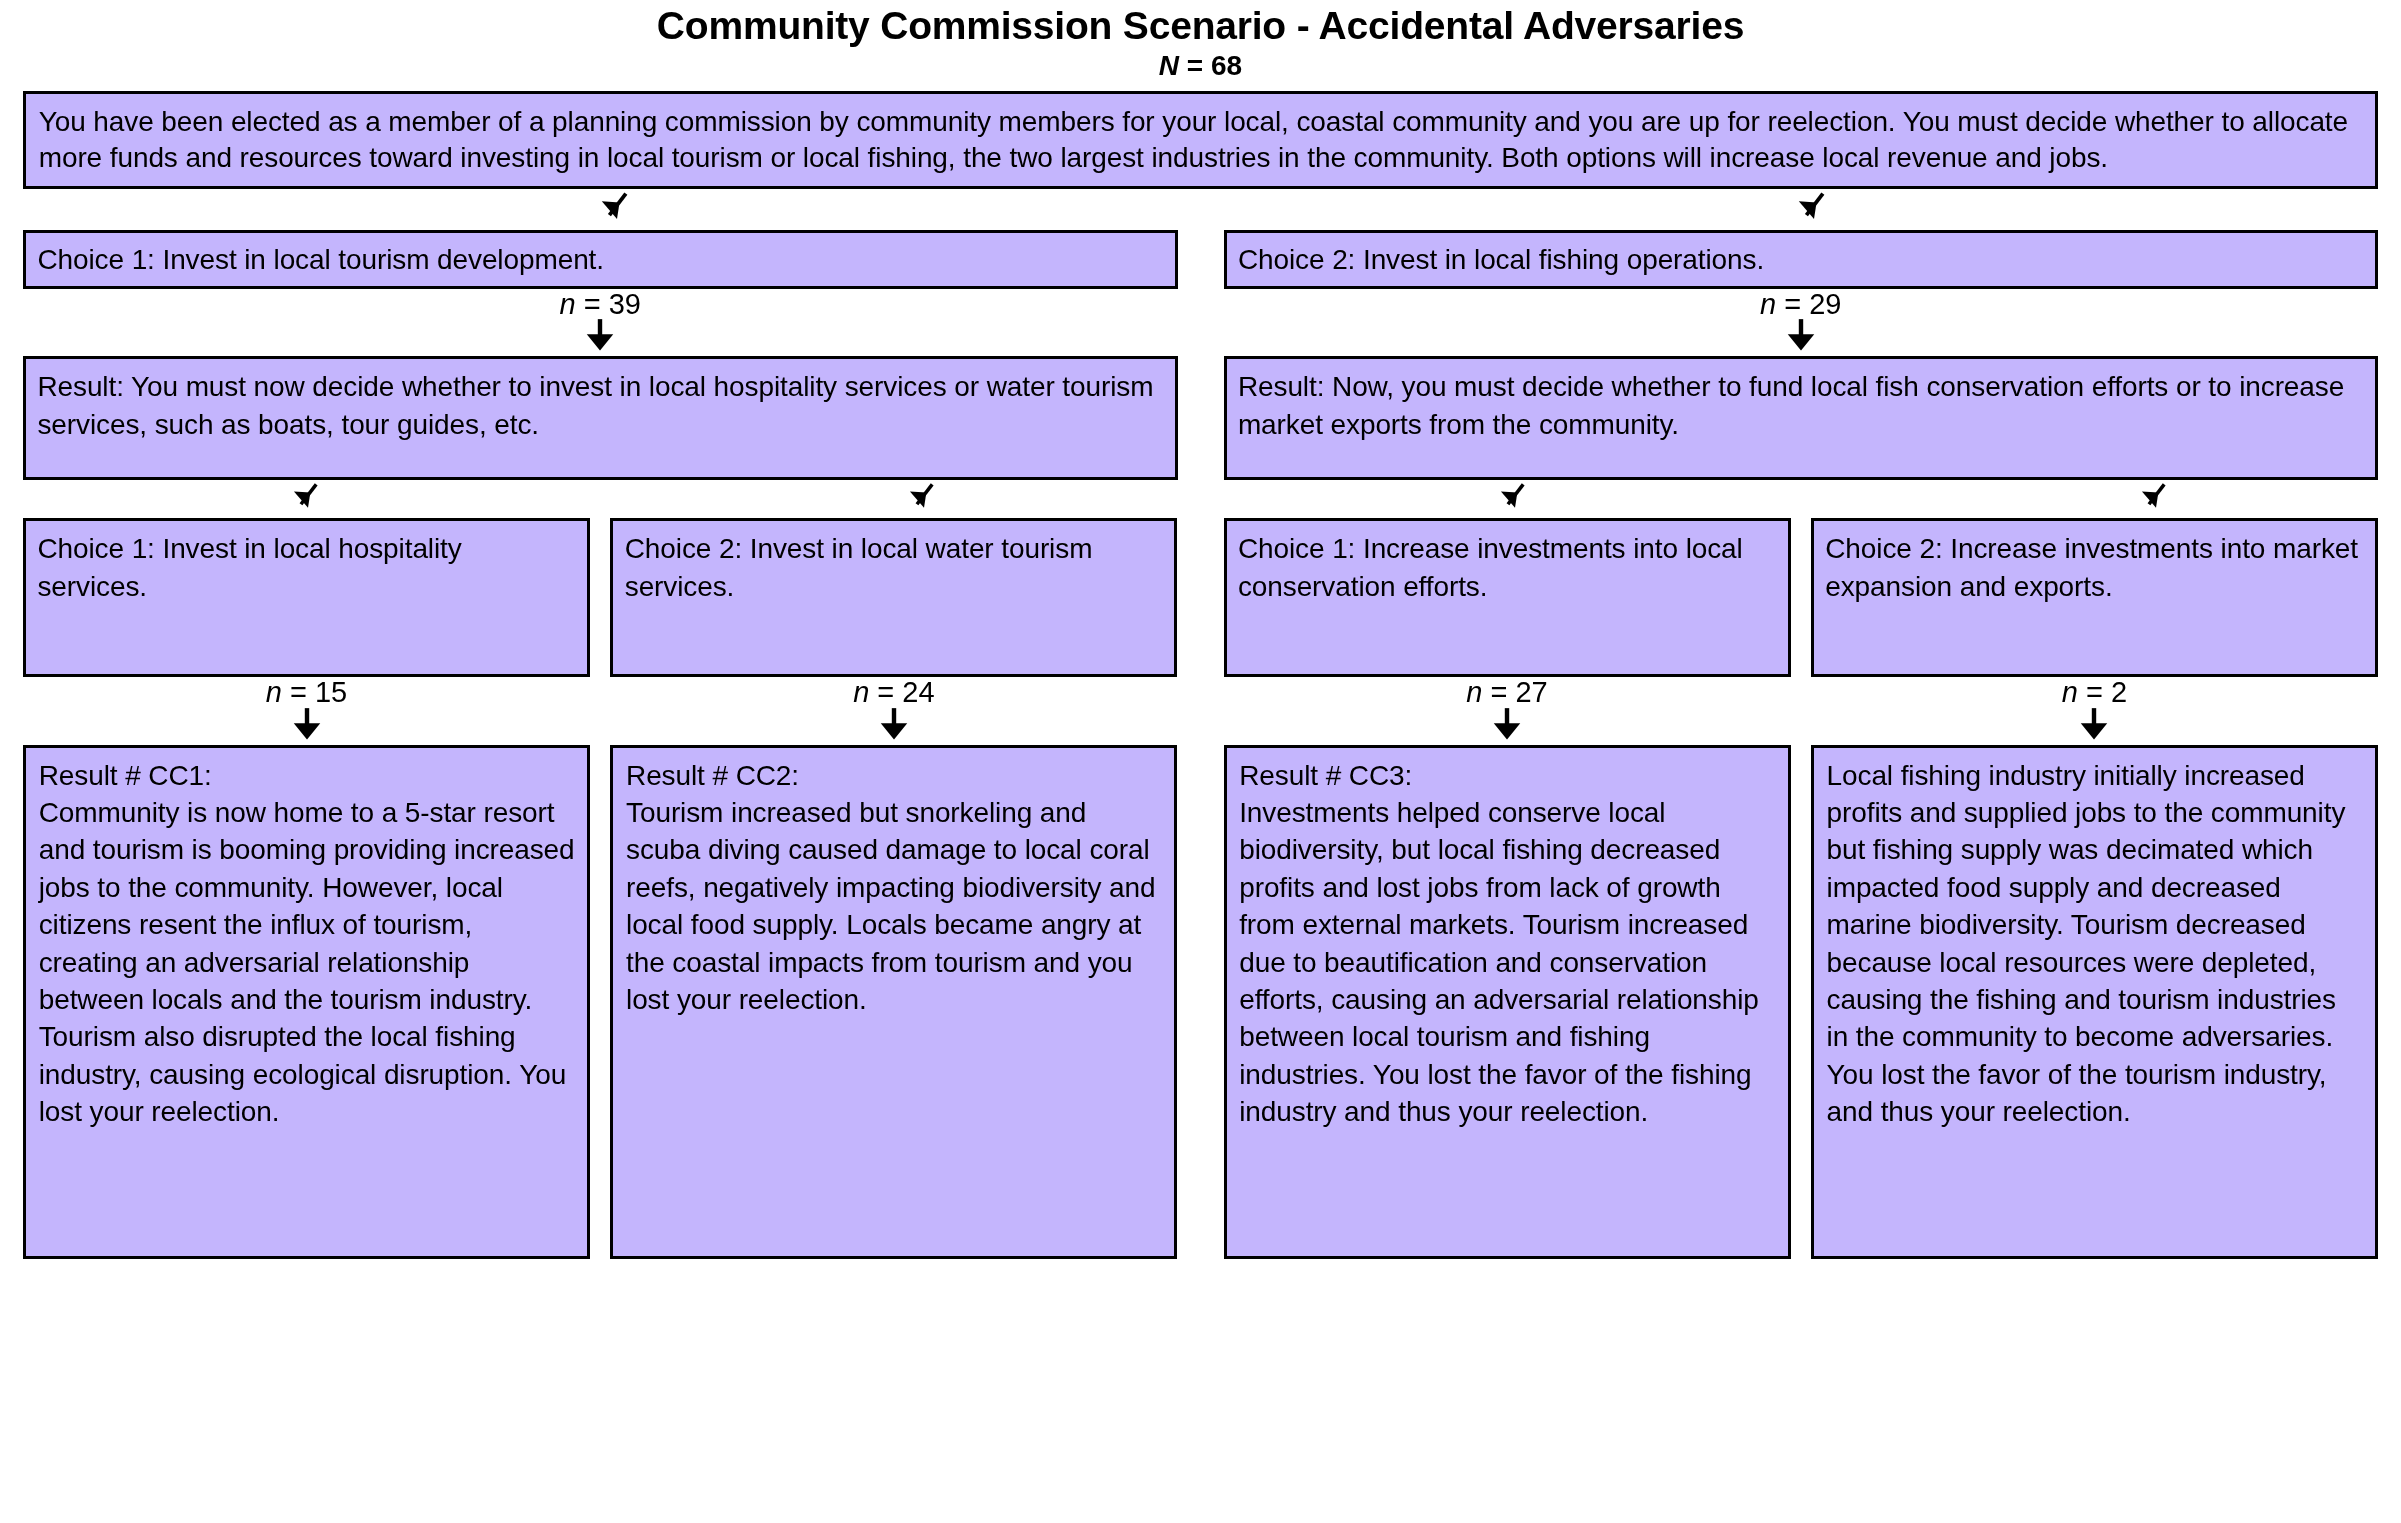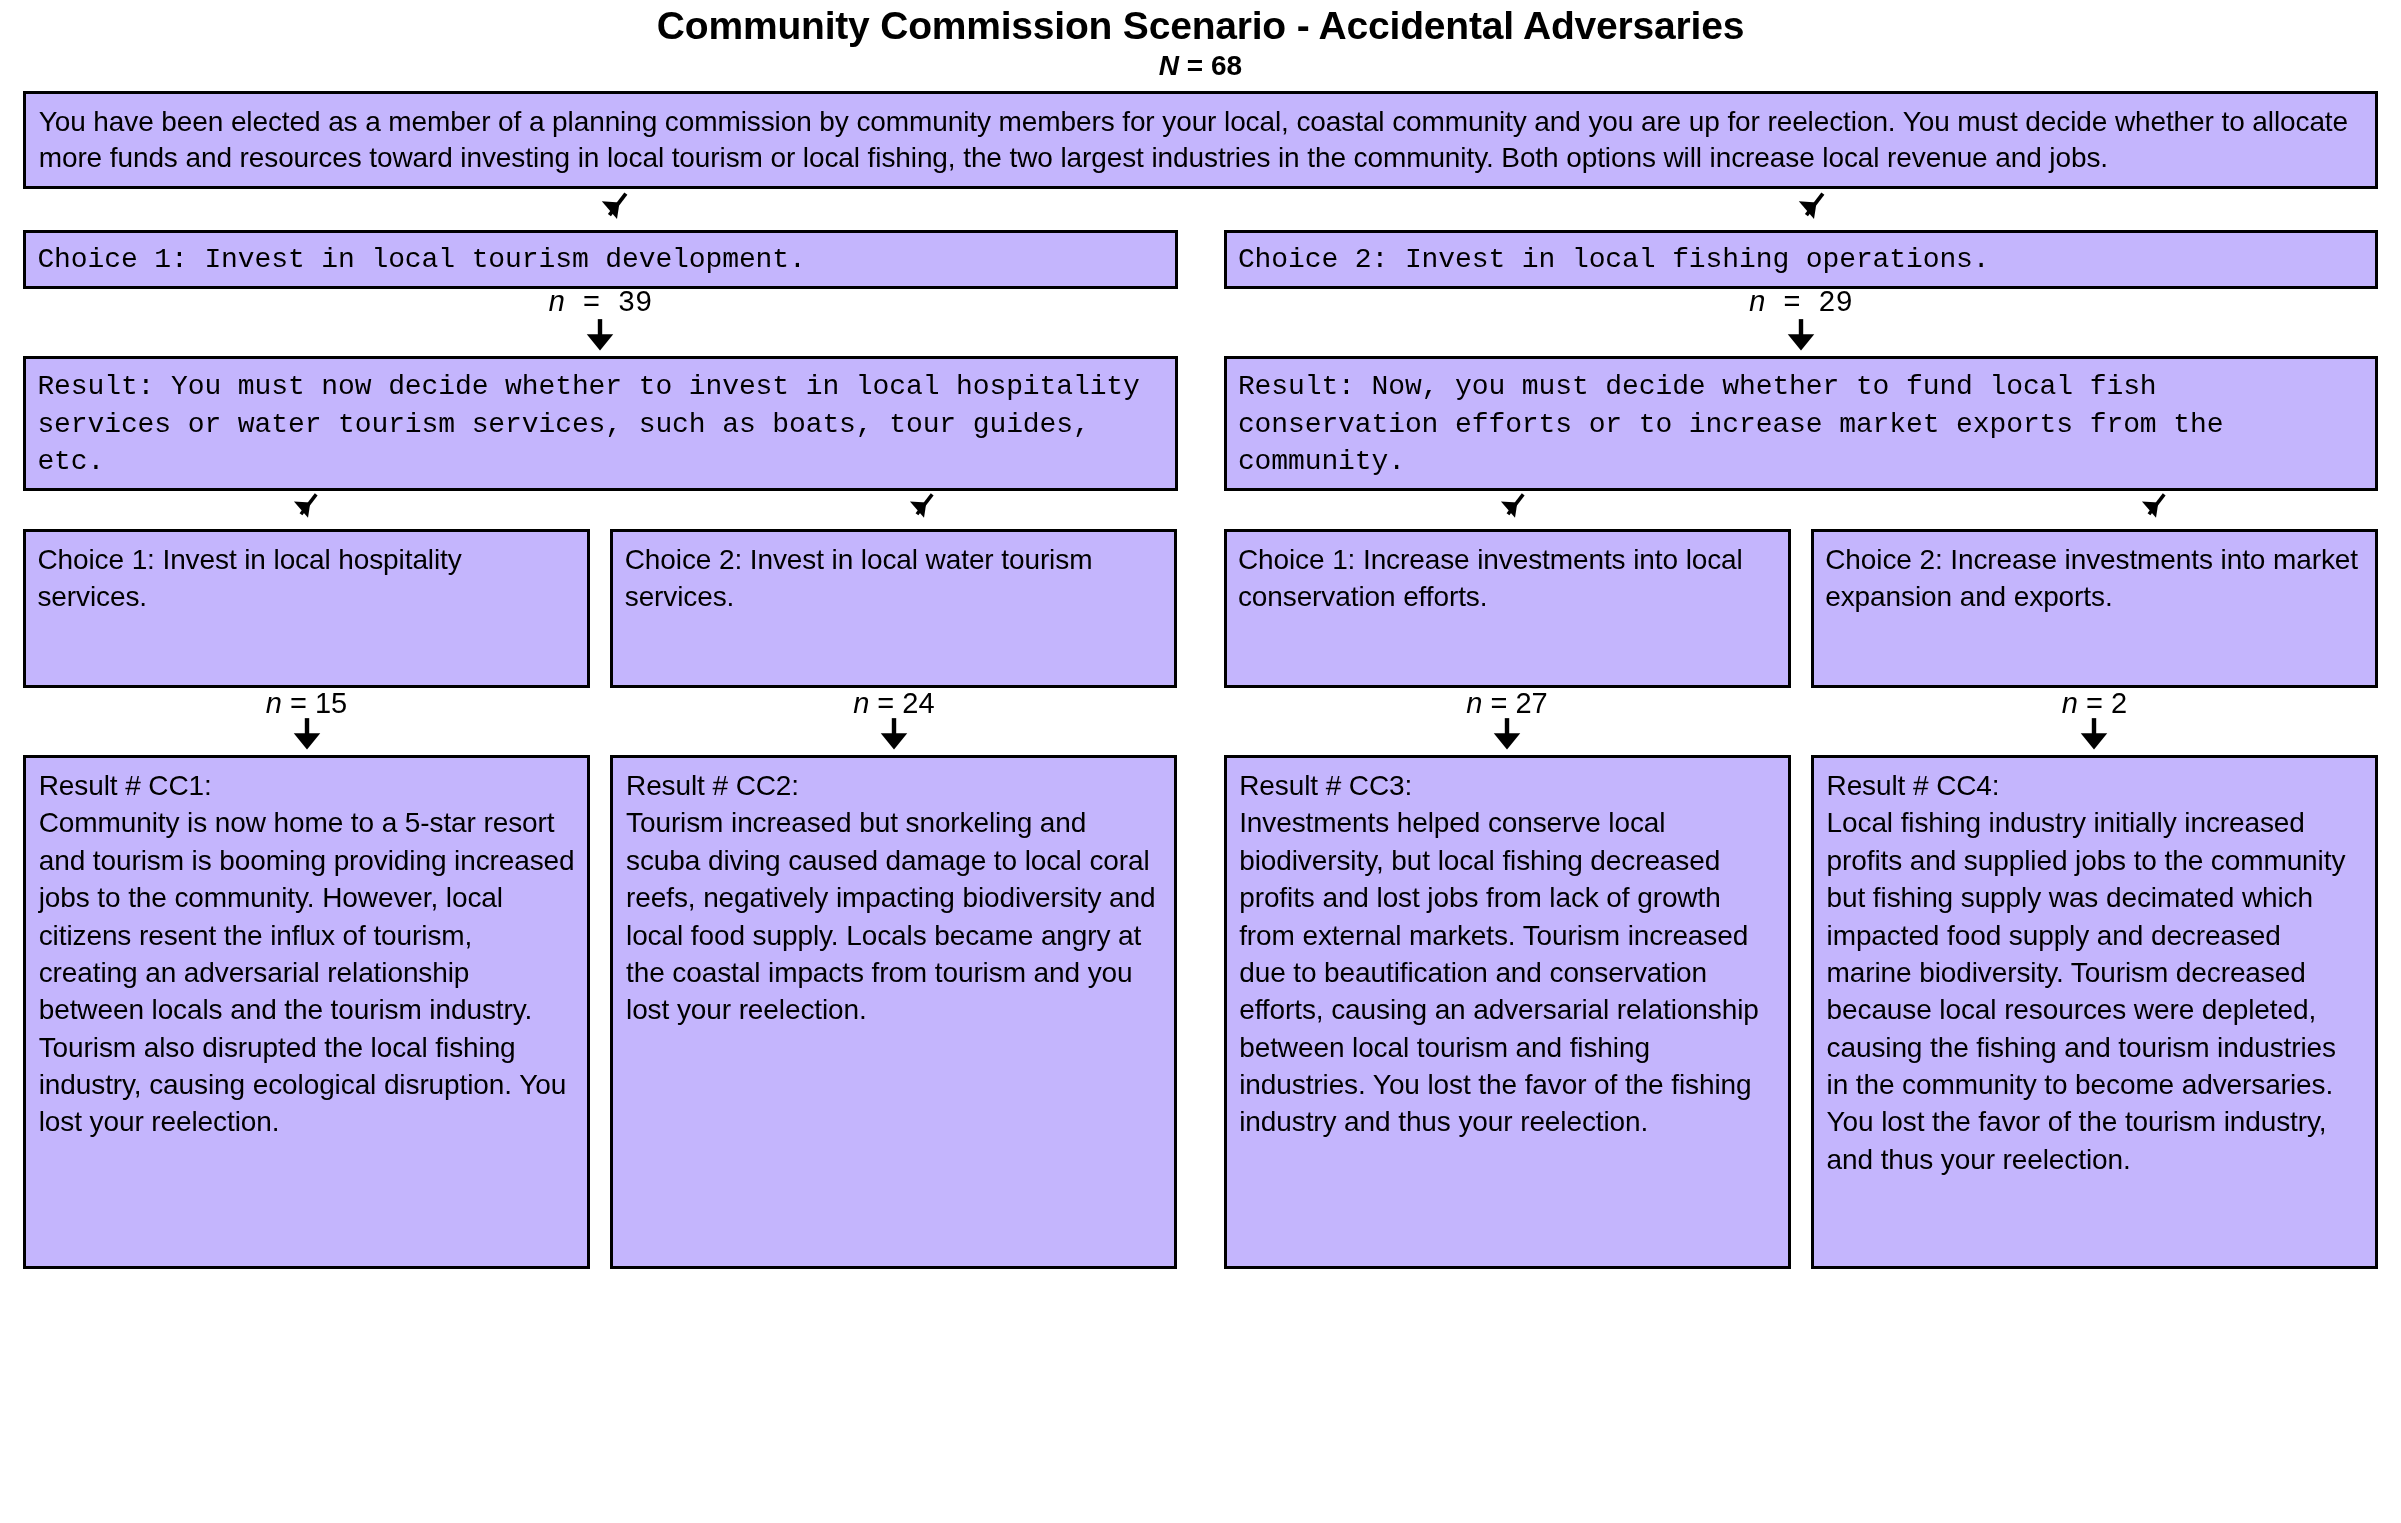--- a/index.html
+++ b/index.html
@@ -64,21 +64,21 @@
     position: relative;
     height: 41px;
     width: 100%;
   }
   .arrow-band .diag {
     position: absolute;
     top: 2.5px;
   }
 
   .level1 { display: flex; gap: 46px; }
-  .col-half { width: calc(50% - 23px); font-family: Liberation Mono, monospace; }
+  .col-half { width: calc(50% - 23px); }
 
   .n-label {
     text-align: center;
     font-size: 29px;
     line-height: 1.05;
     padding-top: 0;
   }
   .n-label .ital { font-style: italic; }
 
   .vert-arrow-wrap {
@@ -262,21 +262,20 @@
           <p>Choice 2: Increase investments into market expansion and exports.</p>
         </div>
         <div class="n-label"><span class="ital">n</span><span> = 2</span></div>
         <div class="vert-arrow-wrap">
           <svg class="vert-arrow" width="34" height="33" viewBox="0 0 54 52">
             <path d="M27 0 L27 26" stroke="#000" stroke-width="7" fill="none"></path>
             <path d="M6 24 L48 24 L27 50 Z" fill="#000"></path>
           </svg>
         </div>
         <div class="box final-box">
-          <p>Result # CC4:</p>
           <p>Local fishing industry initially increased profits and supplied jobs to the community but fishing supply was decimated which impacted food supply and decreased marine biodiversity. Tourism decreased because local resources were depleted, causing the fishing and tourism industries in the community to become adversaries. You lost the favor of the tourism industry, and thus your reelection.</p>
         </div>
       </div>
     </div>
   </div>
 
 </div>
 
 
 </body></html>

